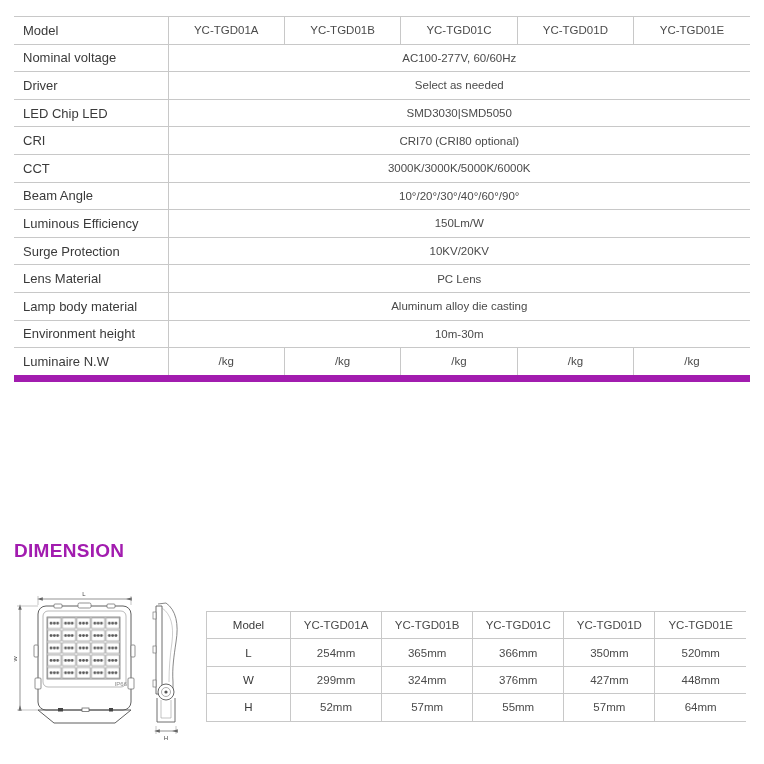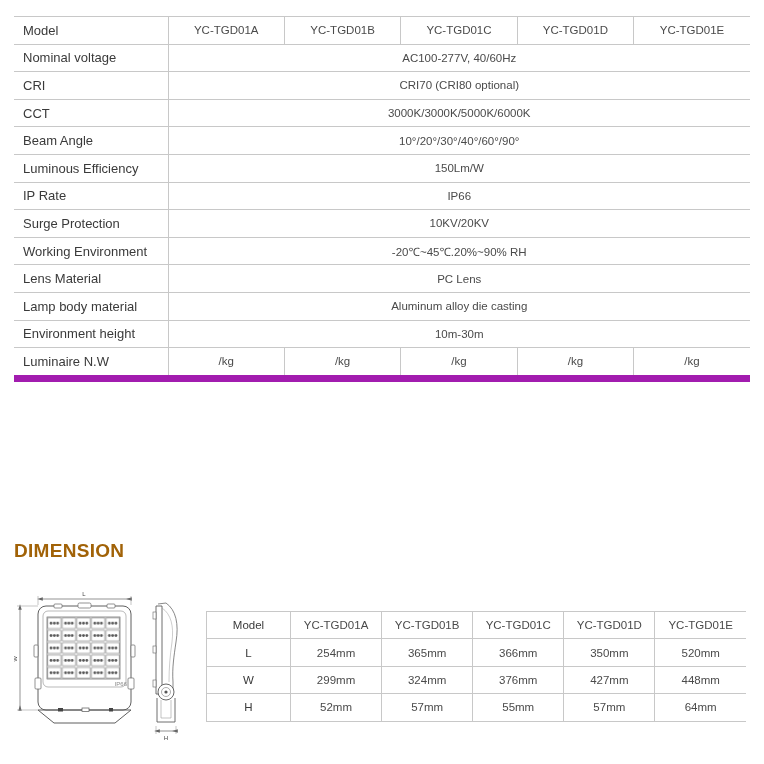--- a/index.html
+++ b/index.html
@@ -25,21 +25,21 @@
   .spec-table td.lbl{
     text-align:left;padding-left:9px;font-size:13px;color:#3a3a3a;
     border-right:1px solid #c8c8c8;
   }
   .spec-table td.v{border-right:1px solid #c8c8c8;}
   .spec-table td.v:last-child{border-right:none;}
   .spec-table td.merged{border-right:none;}
   
   .dim-heading{
     position:absolute;left:14px;top:540px;
-    font-size:19px;font-weight:bold;color:#a16207;letter-spacing:0.3px;
+    font-size:19px;font-weight:bold;color:#a21caf;letter-spacing:0.3px;
   }
   .dim-table{
     position:absolute;left:206px;top:611px;width:540px;
     border-collapse:collapse;table-layout:fixed;
   }
   .dim-table td{
     height:26.4px;padding:0;vertical-align:middle;
     border-bottom:1px solid #c8c8c8;border-right:1px solid #c8c8c8;
     font-size:11.5px;text-align:center;color:#4a4a4a;white-space:nowrap;
   }
@@ -67,49 +67,49 @@
       <tr>
     <td class="lbl">Model</td>
     <td class="v">YC-TGD01A</td>
     <td class="v">YC-TGD01B</td>
     <td class="v">YC-TGD01C</td>
     <td class="v">YC-TGD01D</td>
     <td class="v">YC-TGD01E</td>
   </tr>
   <tr>
     <td class="lbl">Nominal voltage</td>
-    <td class="merged" colspan="5">AC100-277V, 40/60Hz</td>
+    <td class="merged" colspan="5">AC100-277V, 60/60Hz</td>
+  </tr>
+  <tr>
+    <td class="lbl">Driver</td>
+    <td class="merged" colspan="5">Select as needed</td>
+  </tr>
+  <tr>
+    <td class="lbl">LED Chip LED</td>
+    <td class="merged" colspan="5">SMD3030|SMD5050</td>
   </tr>
   <tr>
     <td class="lbl">CRI</td>
     <td class="merged" colspan="5">CRI70 (CRI80 optional)</td>
   </tr>
   <tr>
     <td class="lbl">CCT</td>
     <td class="merged" colspan="5">3000K/3000K/5000K/6000K</td>
   </tr>
   <tr>
     <td class="lbl">Beam Angle</td>
     <td class="merged" colspan="5">10°/20°/30°/40°/60°/90°</td>
   </tr>
   <tr>
     <td class="lbl">Luminous Efficiency</td>
     <td class="merged" colspan="5">150Lm/W</td>
   </tr>
   <tr>
-    <td class="lbl">IP Rate</td>
-    <td class="merged" colspan="5">IP66</td>
-  </tr>
-  <tr>
     <td class="lbl">Surge Protection</td>
     <td class="merged" colspan="5">10KV/20KV</td>
-  </tr>
-  <tr>
-    <td class="lbl">Working Environment</td>
-    <td class="merged" colspan="5">-20℃~45℃.20%~90% RH</td>
   </tr>
   <tr>
     <td class="lbl">Lens Material</td>
     <td class="merged" colspan="5">PC Lens</td>
   </tr>
   <tr>
     <td class="lbl">Lamp body material</td>
     <td class="merged" colspan="5">Aluminum alloy die casting</td>
   </tr>
   <tr>

